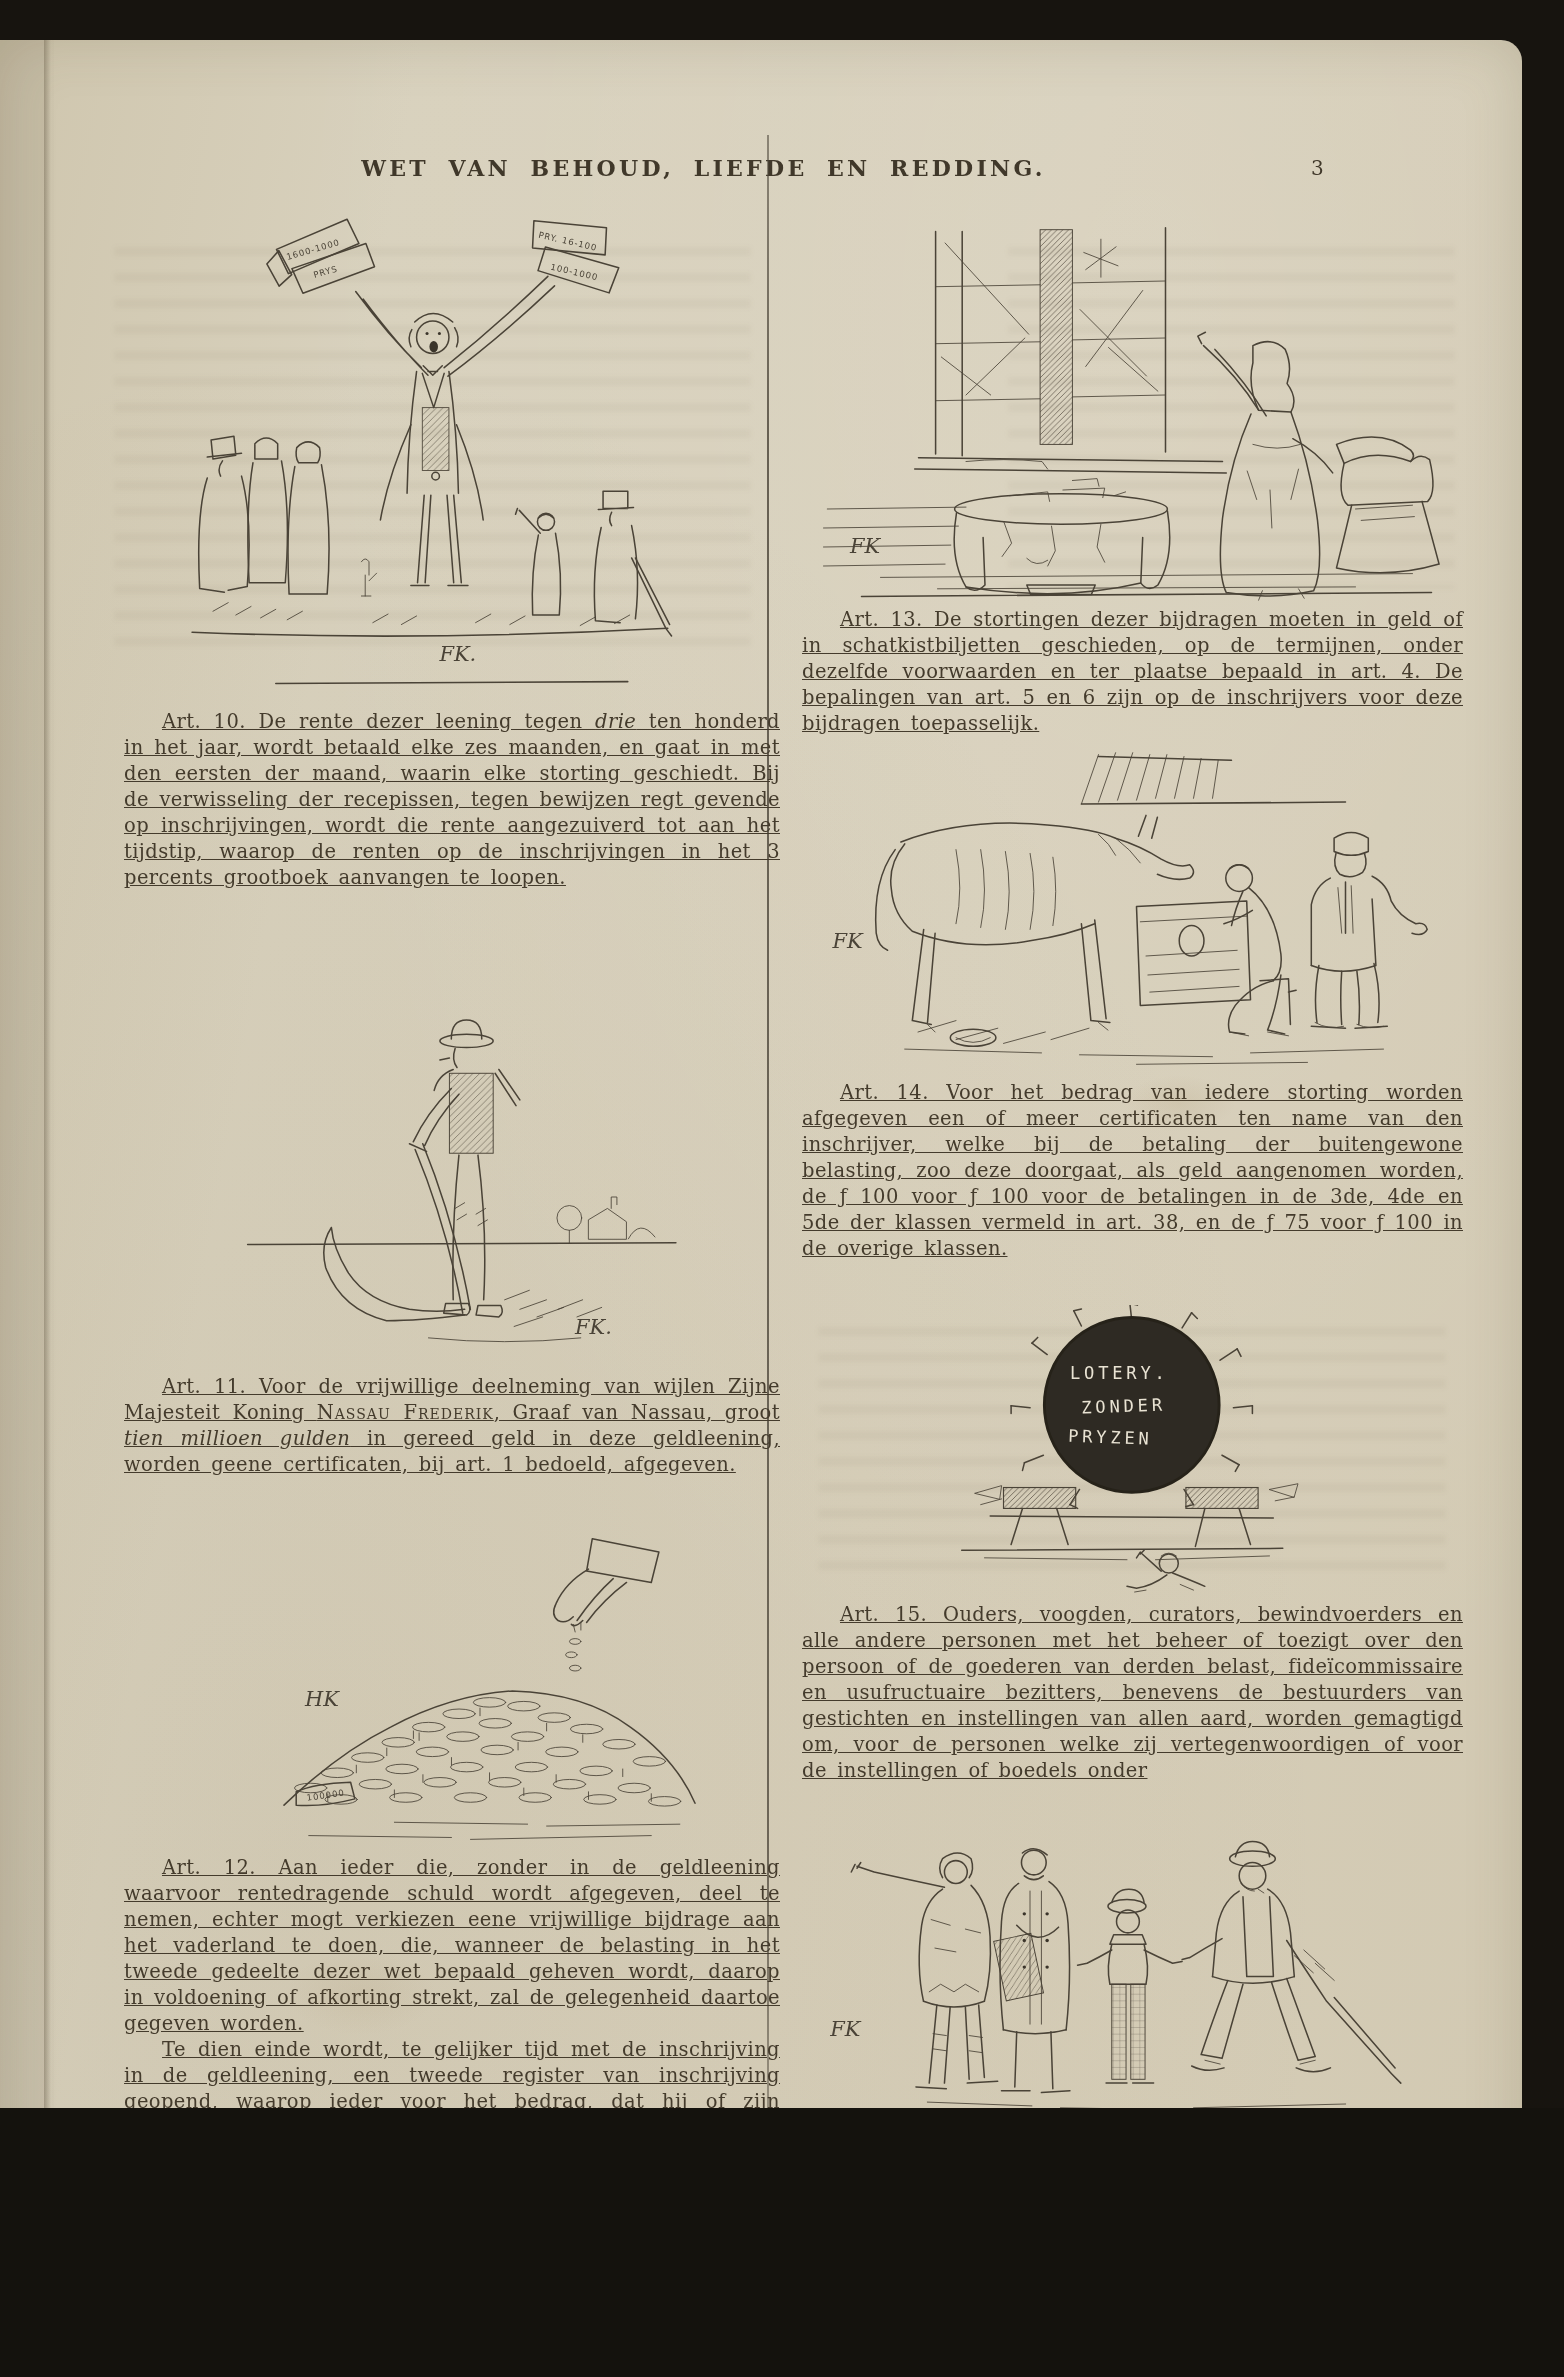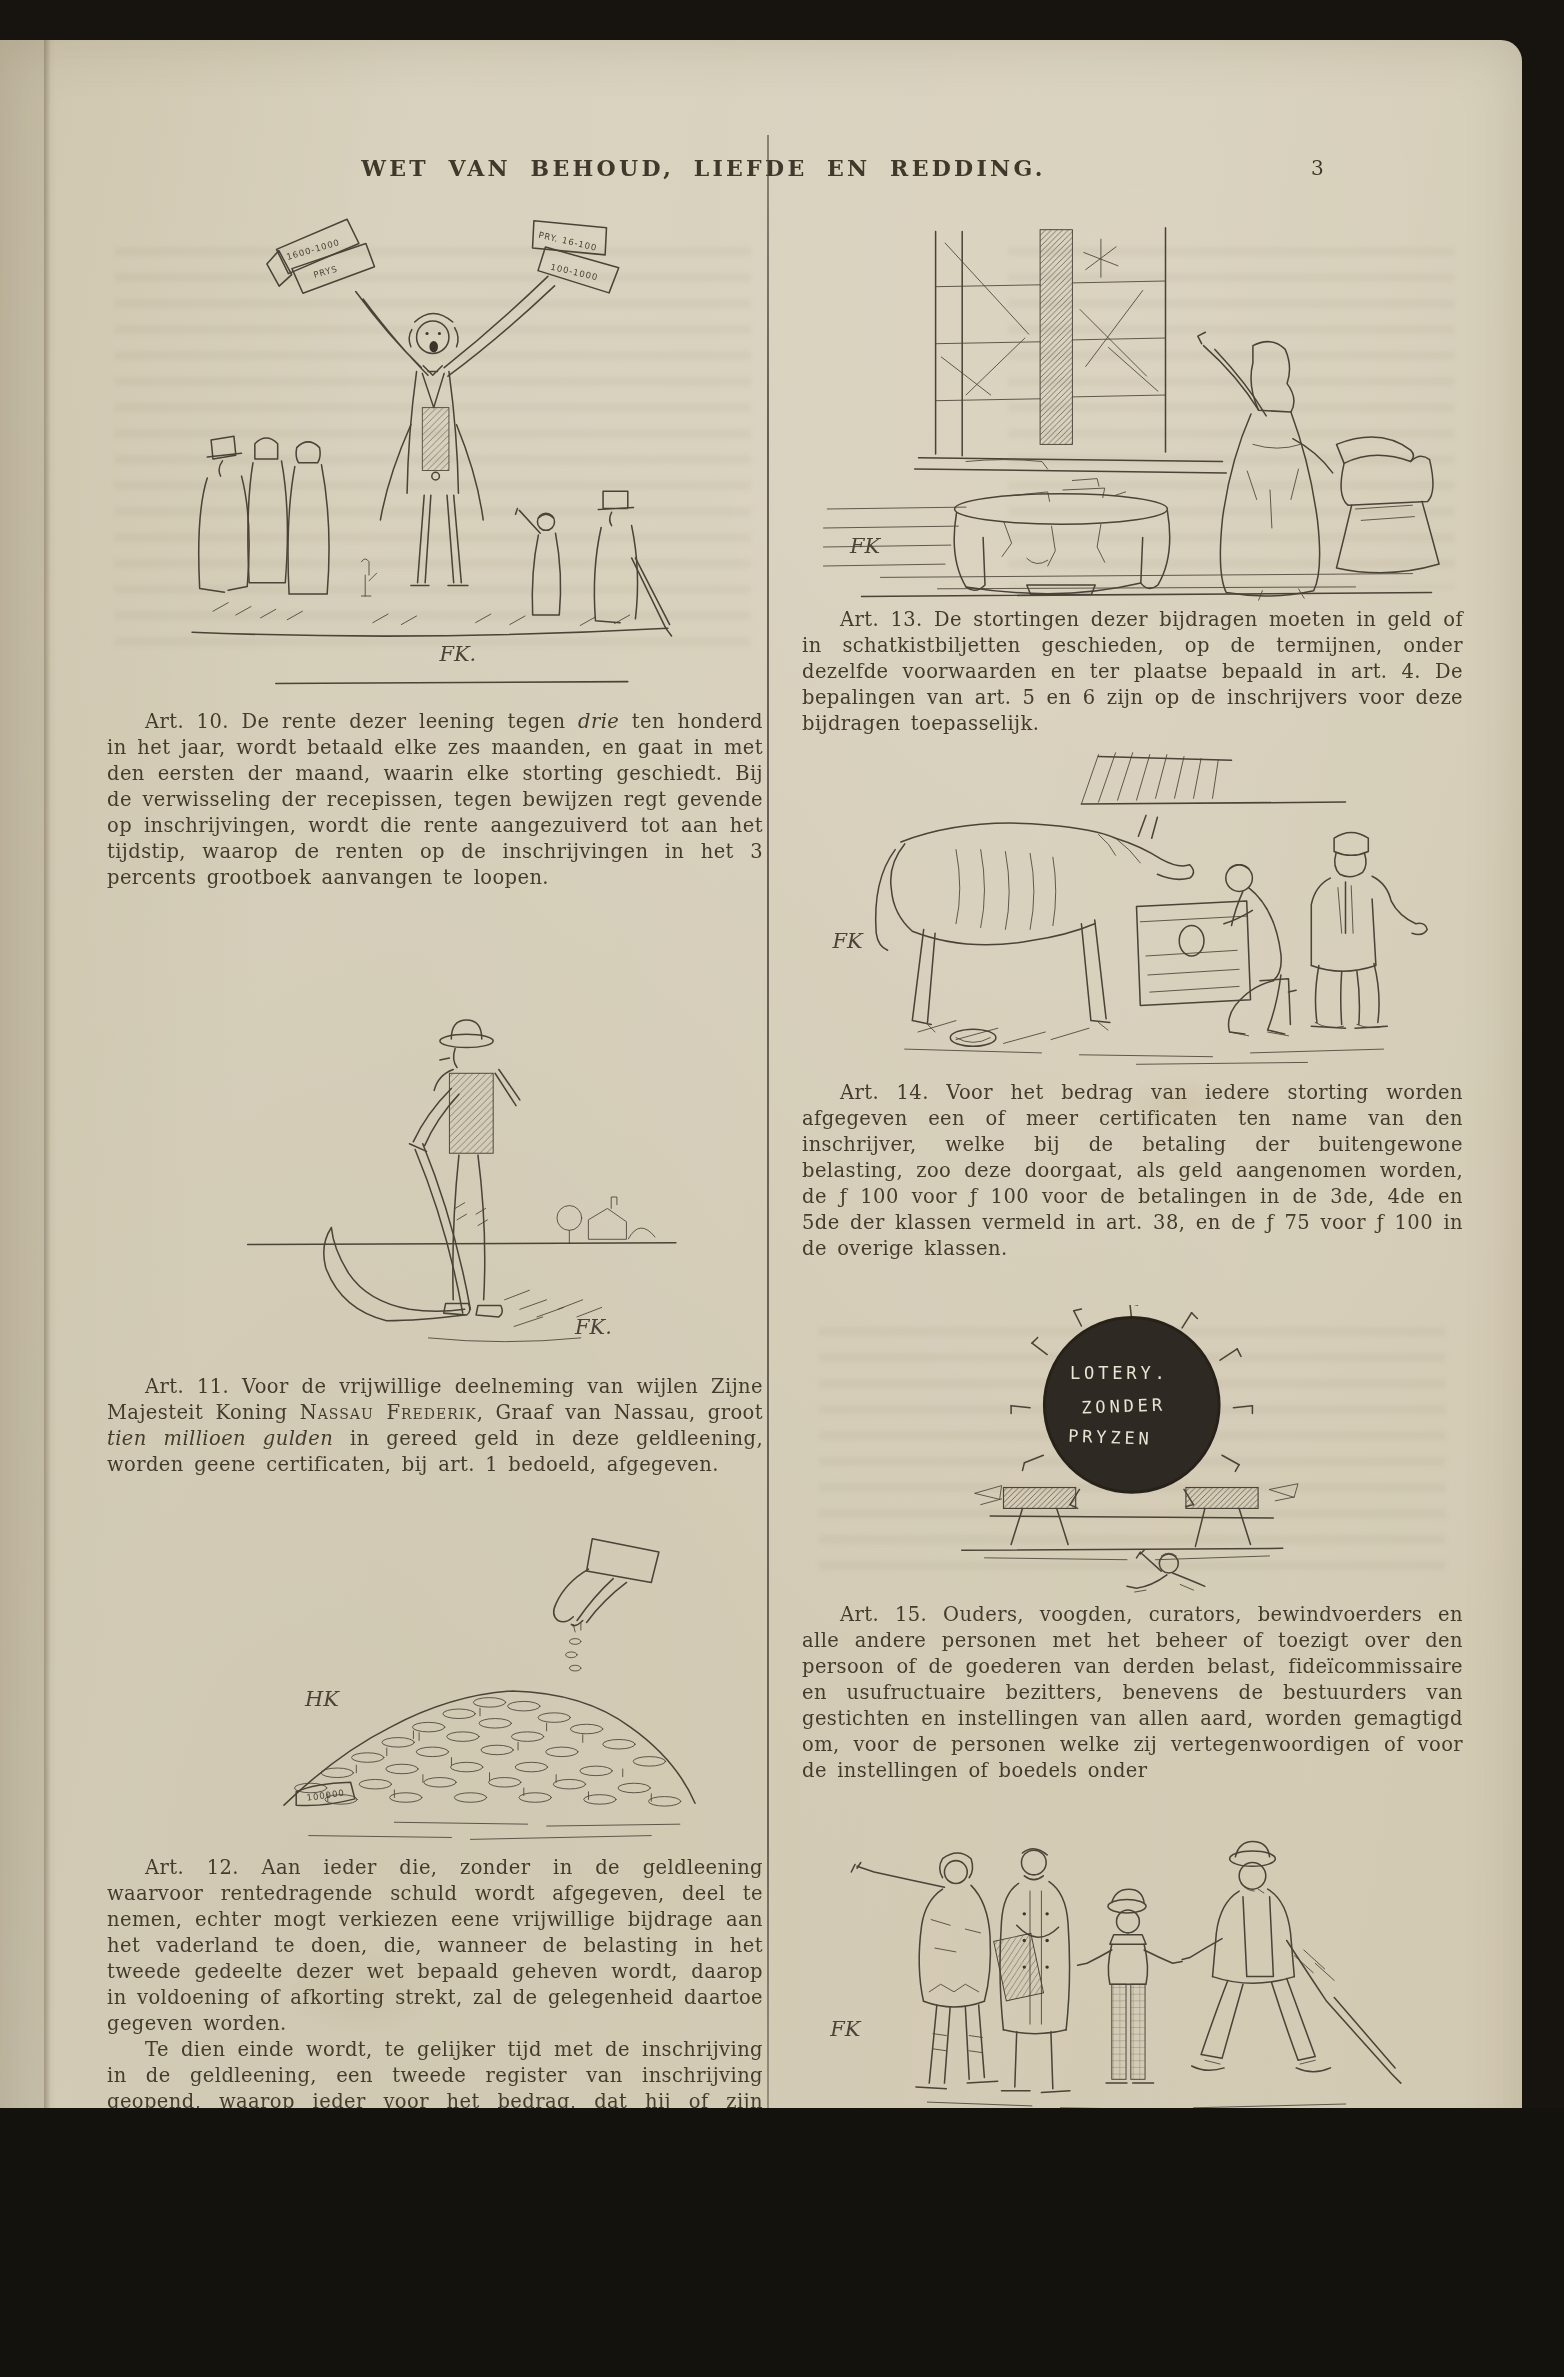--- a/index.html
+++ b/index.html
@@ -19,24 +19,24 @@
 
   .header-title{position:absolute;left:228px;top:155px;width:951px;text-align:center;
                 font-size:22px;font-weight:bold;letter-spacing:3.3px;word-spacing:8.6px;color:#40382a;}
   .page-number{position:absolute;left:1311px;top:156px;font-size:20px;color:#40382a;}
 
   .divider{position:absolute;left:767px;top:135px;width:1.9px;height:2009px;
            background:linear-gradient(180deg,rgba(74,67,55,.55),rgba(74,67,55,.8) 15%,rgba(74,67,55,.75) 85%,rgba(74,67,55,.4));}
 
   .art{position:absolute;color:#443b2c;font-size:19.5px;line-height:26px;text-align:justify;
        letter-spacing:0.4px;word-spacing:3.8px;}
-  .art p{margin:0;text-indent:38px;}
+  .art p{margin:0;text-indent:38px;text-decoration:underline;}
   .it{font-style:italic;}
   .sc{font-variant:small-caps;letter-spacing:1px;}
-  .col-left{left:107px;width:656px;}
+  .col-left{left:124px;width:656px;}
   .col-right{left:802px;width:661px;}
 
   .illus{position:absolute;z-index:2;}
   .ghost{position:absolute;z-index:1;opacity:.55;filter:blur(2.4px);
          background:repeating-linear-gradient(180deg,rgba(110,95,68,0.10) 0 8.6px,rgba(110,95,68,0) 8.6px 26px);}
 
   
   .ink{stroke:#4a4337;fill:none;stroke-width:1.6;stroke-linecap:round;stroke-linejoin:round;}
   .ink-thin{stroke:#4a4337;fill:none;stroke-width:0.9;stroke-linecap:round;}
   .dark{fill:#3a342a;stroke:none;}

